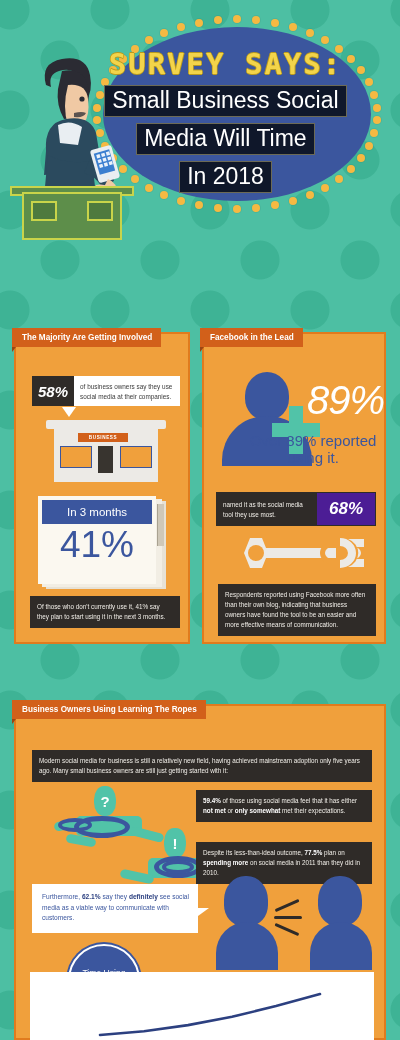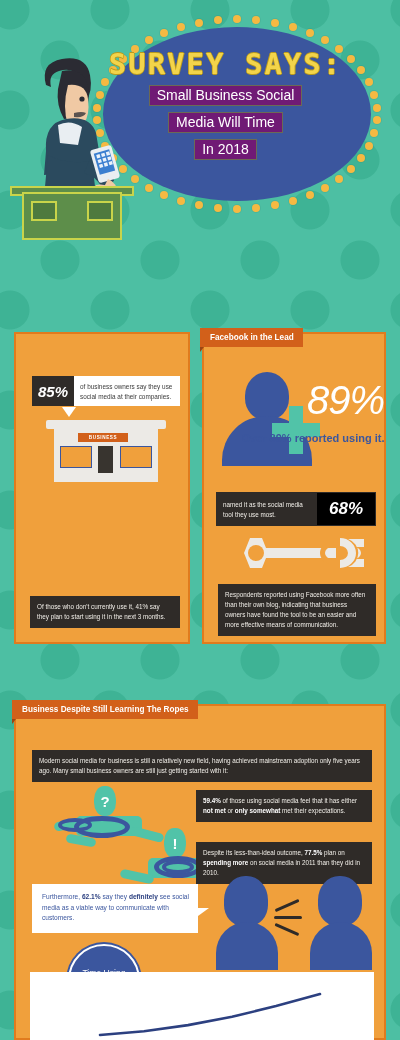--- a/index.html
+++ b/index.html
@@ -49,23 +49,23 @@
     text-shadow:
        0.8px 0 0 #b99a1e, -0.8px 0 0 #b99a1e,
        0 0.8px 0 #b99a1e, 0 -0.8px 0 #b99a1e;
     background-image: radial-gradient(circle, rgba(0,0,0,.45) 0.7px, transparent 0.9px);
     background-size: 2.6px 2.6px;
     -webkit-background-clip: text; background-clip: text;
     line-height: 1;
   }
   .hero-line {
     display: inline-block;
-    background: #701a75;
+    background: #0f172a;
     color: #fff;
-    font-size: 14px;
+    font-size: 23px;
     padding: 1px 7px 2px;
     margin-top: 6px;
     border: 1px solid #6c6a55;
     white-space: nowrap;
   }
   
   .speaker { position: absolute; left: 12px; top: 55px; width: 120px; height: 160px; }
   .podium {
     position: absolute; left: 22px; top: 192px; width: 100px; height: 48px;
     background: #5d8e4a; border: 2px solid #c9d44a;
@@ -166,29 +166,29 @@
   .fb-plus:before, .fb-plus:after { content: ""; position: absolute; background: #51c3a8; }
   .fb-plus:before { left: 17px; top: 0; width: 14px; height: 48px; }
   .fb-plus:after  { left: 0; top: 17px; width: 48px; height: 14px; }
   .fb-89 {
     position: absolute; left: 66px; top: 16px; width: 104px;
     color: #fff; font-size: 40px; font-weight: normal; font-style: italic;
     text-align: right; letter-spacing: -1px; line-height: 1;
   }
   .fb-sub {
     position: absolute; left: 26px; top: 68px; width: 146px;
-    color: #3b569e; font-size: 11px; text-align: center; font-weight: bold;
+    color: #3b569e; font-size: 15px; text-align: center;
   }
   .row-68 { position: absolute; left: 12px; top: 158px; width: 160px; height: 34px; display: flex; }
   .row-68 .txt {
     background: #2f2b28; color: #f1eee8; font-size: 6.3px; line-height: 1.55;
     width: 100px; padding: 8px 4px 0 7px;
   }
   .row-68 .num {
-    background: #000000; color: #fff; font-size: 17px; font-weight: bold;
+    background: #4c1d95; color: #fff; font-size: 17px; font-weight: bold;
     width: 60px; display: flex; align-items: center; justify-content: center;
     border: 1.5px solid #2f2b28; font-style: italic;
   }
   .wrench { position: absolute; left: 24px; top: 202px; width: 138px; height: 34px; }
   .note-fb { left: 14px; top: 250px; width: 158px; }
   
   .note-intro2 { left: 16px; top: 44px; width: 340px; }
   .note-594 { left: 180px; top: 84px; width: 176px; }
   .note-775 { left: 180px; top: 136px; width: 176px; }
   .note-dark b { color: #fff; }
@@ -327,36 +327,46 @@
     <div class="hero-title">
       <div class="dot-title">SURVEY SAYS:</div>
       <div><span class="hero-line">Small Business Social</span></div>
       <div><span class="hero-line">Media Will Time</span></div>
       <div><span class="hero-line">In 2018</span></div>
     </div>
   </div>
 
 
   <div class="panel panel-left">
+    <div class="ribbon">The Majority Are Getting Involved</div>
 
     <div class="bubble-69">
-      <div class="num">85%</div>
+      <div class="num">58%</div>
       <div class="txt">of business owners say they use social media at their companies.</div>
     </div>
     <div class="bubble-tail"></div>
 
     <div class="store">
       <div class="awning"></div>
       <div class="body"></div>
       <div class="sign">BUSINESS</div>
       <div class="win l"></div>
       <div class="win r"></div>
       <div class="door"></div>
     </div>
 
+    <div class="card-41">
+      <div class="sh1"></div>
+      <div class="sh2"></div>
+      <div class="clip"></div>
+      <div class="face">
+        <div class="hdr">In 3 months</div>
+        <div class="big">41%</div>
+      </div>
+    </div>
 
     <div class="note-dark note-41">Of those who don't currently use it, 41% say they plan to start using it in the next 3 months.</div>
   </div>
 
   <div class="panel panel-right">
     <div class="ribbon">Facebook in the Lead</div>
 
     <div class="fb-hero">
       <div class="fb-avatar">
         <div class="head"></div>
@@ -379,21 +389,21 @@
       <path d="M112 2 a16 15 0 1 1 0 30 l0 -8 a8 7 0 1 0 0 -14z" fill="#eceae6"></path>
       <path d="M104 6 a12 11 0 1 0 0 22 l0 -5 a7 6 0 1 1 0 -12z" fill="#f0a03c"></path>
       <path d="M120 3 l16 0 l0 28 l-16 0 a16 15 0 0 0 0 -28z" fill="#eceae6"></path>
       <path d="M126 11 l12 0 l0 12 l-12 0 a7 6 0 0 0 0 -12z" fill="#f0a03c"></path>
     </svg>
 
     <div class="note-dark note-fb">Respondents reported using Facebook more often than their own blog, indicating that business owners have found the tool to be an easier and more effective means of communication.</div>
   </div>
 
   <div class="panel panel-bottom">
-    <div class="ribbon">Business Despite Still Learning The Ropes</div>
+    <div class="ribbon">Business Owners Using Learning The Ropes</div>
 
     <div class="note-dark note-intro2">Modern social media for business is still a relatively new field, having achieved mainstream adoption only five years ago. Many small business owners are still just getting started with it:</div>
 
     <div class="rope-fig" style="left:36px; top:80px; width:120px; height:62px;">
       <div class="head" style="left:42px; top:0;">?</div>
       <div class="limb" style="left:24px; top:30px; width:66px; height:20px;"></div>
       <div class="limb" style="left:2px; top:34px; width:28px; height:9px; transform:rotate(-12deg);"></div>
       <div class="limb" style="left:78px; top:44px; width:34px; height:9px; transform:rotate(14deg);"></div>
       <div class="limb" style="left:14px; top:50px; width:30px; height:9px; transform:rotate(10deg);"></div>
       <div class="rope" style="left:22px; top:30px; width:56px; height:22px; border-color:#3b569e;"></div>

